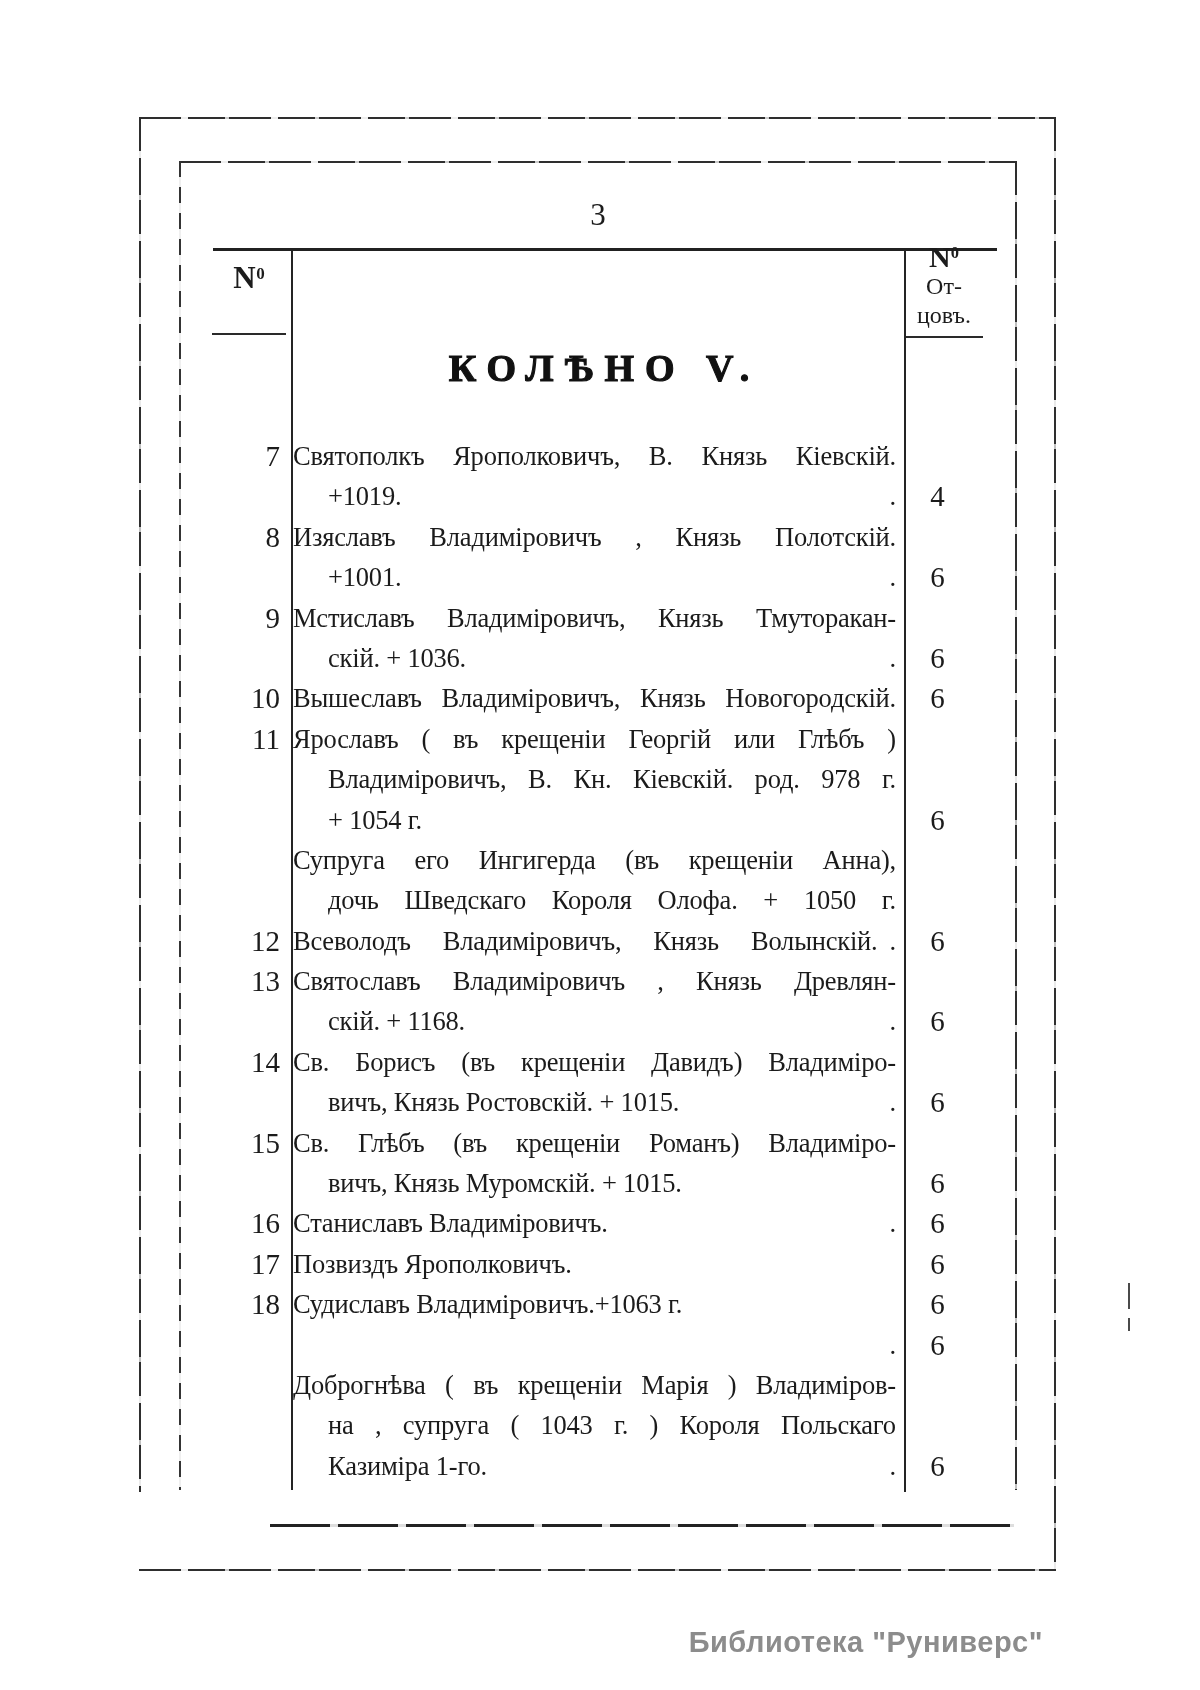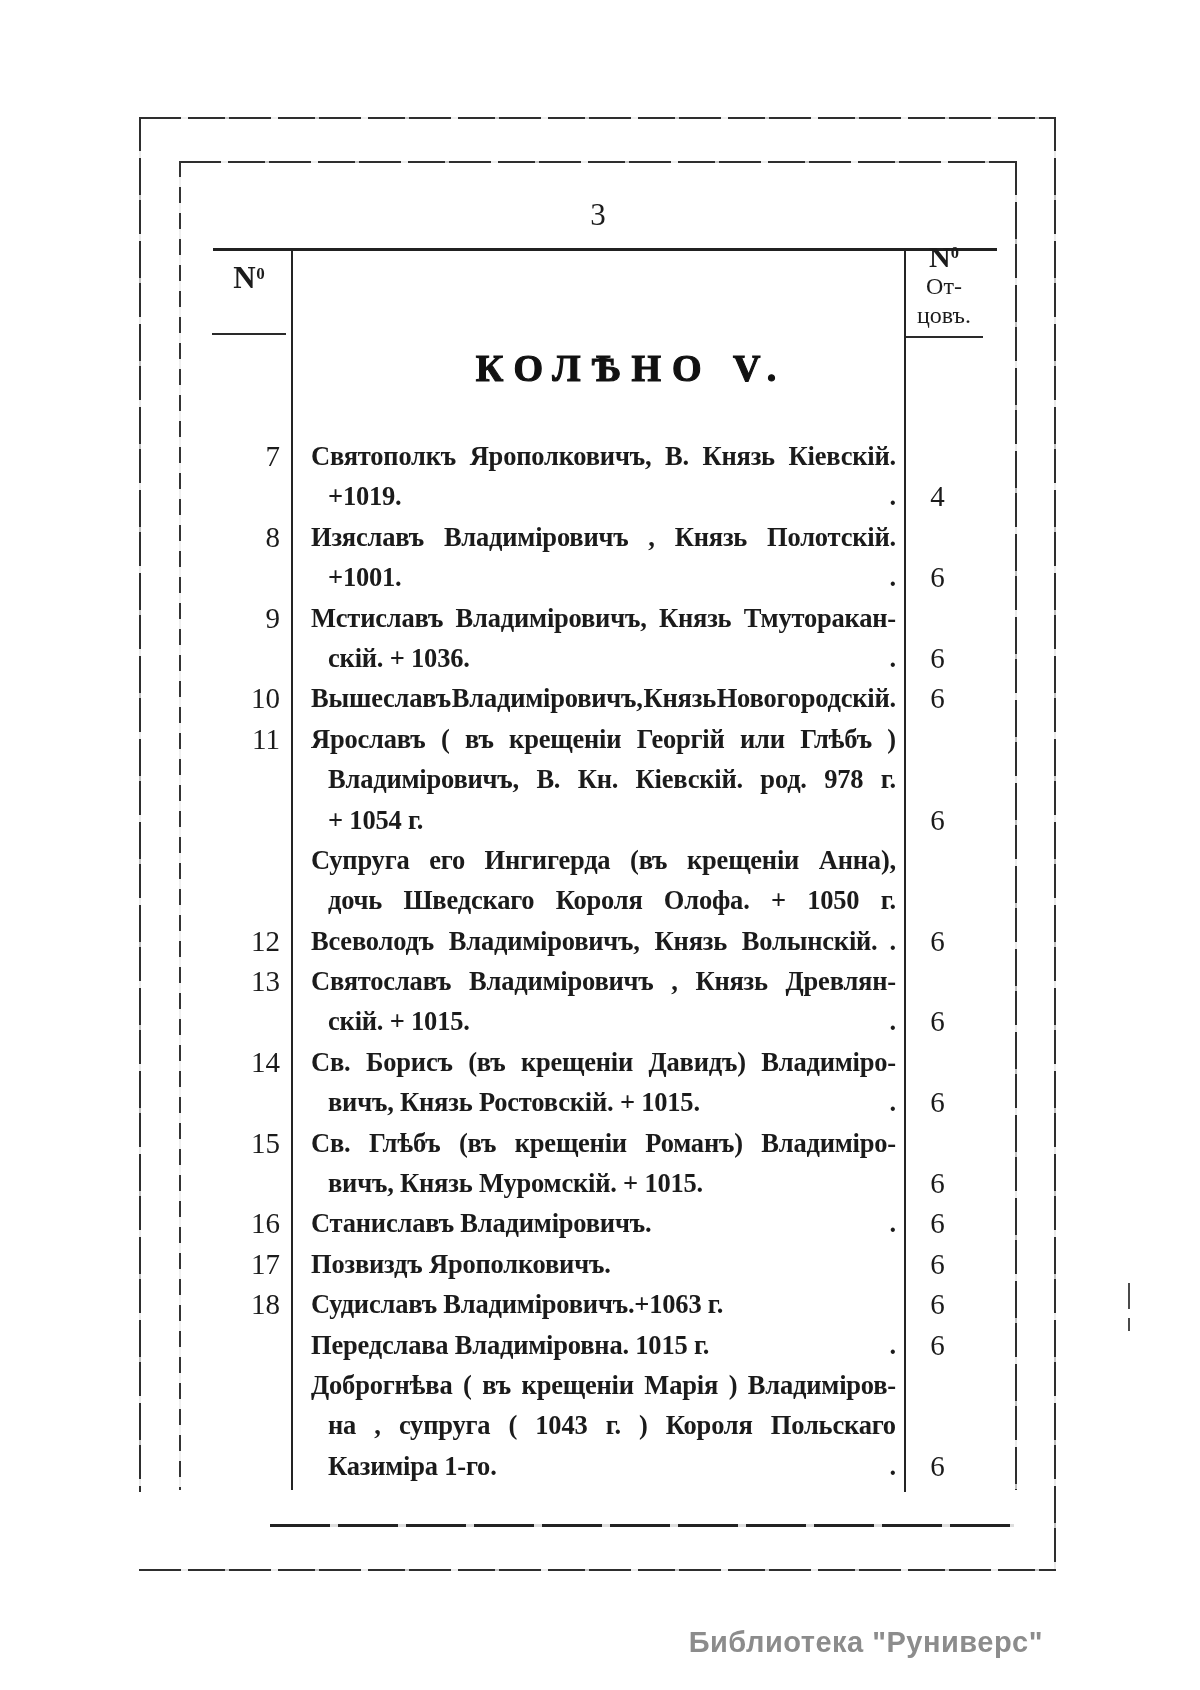--- a/index.html
+++ b/index.html
@@ -49,42 +49,41 @@
   .no-head-right .line1{font-size:30px;font-weight:bold;}
   .no-head-right .line2,.no-head-right .line3{font-size:24px;font-weight:normal;line-height:29px;}
   sup.deg{font-size:.55em;vertical-align:.55em;letter-spacing:0;}
   
   .kol-title{
     position:absolute;left:292px;top:346px;width:613px;
     text-align:center;
     font-size:38px;font-weight:bold;
     letter-spacing:11px;padding-left:6px;
     color:#111;
-    margin-left:27px;
     -webkit-text-stroke:1.1px #111;
   }
   
   .rows{
     position:absolute;left:179px;top:436px;width:838px;
   }
   .row{
     display:grid;
     grid-template-columns:112px 613px 113px;
     height:40.4px;
   }
   .c-num{
     text-align:right;padding-right:11px;
     font-size:29px;line-height:40.4px;color:#1b1b1b;
   }
   .c-text{
     display:flex;align-items:flex-start;
-    padding:0 8px 0 20px;
+    padding:0 8px 0 2px;
     font-size:26.5px;line-height:40.4px;
     letter-spacing:-0.2px;color:#1b1b1b;
-    overflow:hidden;white-space:nowrap;font-weight:bold;
+    overflow:hidden;white-space:nowrap;
   }
   .c-text.indent{padding-left:37px;gap:32px;}
   .c-text .txt{display:inline-block;}
   .c-text.justify .txt{
     flex:1;display:flex;justify-content:space-between;white-space:nowrap;
   }
   .enddot{margin-left:auto;padding-left:12px;flex:none;}
   .c-text.justify .enddot{margin-left:0;}
   .c-father{
     text-align:center;padding-right:46px;
@@ -297,21 +296,21 @@
             <span>,</span>
             <span>Князь</span>
             <span>Древлян-</span>
           </span>
         </div>
         <div class="c-father"></div>
       </div>
       <div class="row">
         <div class="c-num"></div>
         <div class="c-text indent">
-          <span class="txt">скій. + 1015.</span>
+          <span class="txt">скій. + 1168.</span>
           <span class="enddot">.</span>
         </div>
         <div class="c-father">6</div>
       </div>
       <div class="row">
         <div class="c-num">14</div>
         <div class="c-text justify">
           <span class="txt">
             <span>Св.</span>
             <span>Борисъ</span>
@@ -370,21 +369,20 @@
       <div class="row">
         <div class="c-num">18</div>
         <div class="c-text">
           <span class="txt">Судиславъ Владиміровичъ.+1063 г.</span>
         </div>
         <div class="c-father">6</div>
       </div>
       <div class="row">
         <div class="c-num"></div>
         <div class="c-text">
-          <span class="txt">Передслава Владиміровна. 1015 г.</span>
           <span class="enddot">.</span>
         </div>
         <div class="c-father">6</div>
       </div>
       <div class="row">
         <div class="c-num"></div>
         <div class="c-text justify">
           <span class="txt">
             <span>Доброгнѣва</span>
             <span>(</span>

